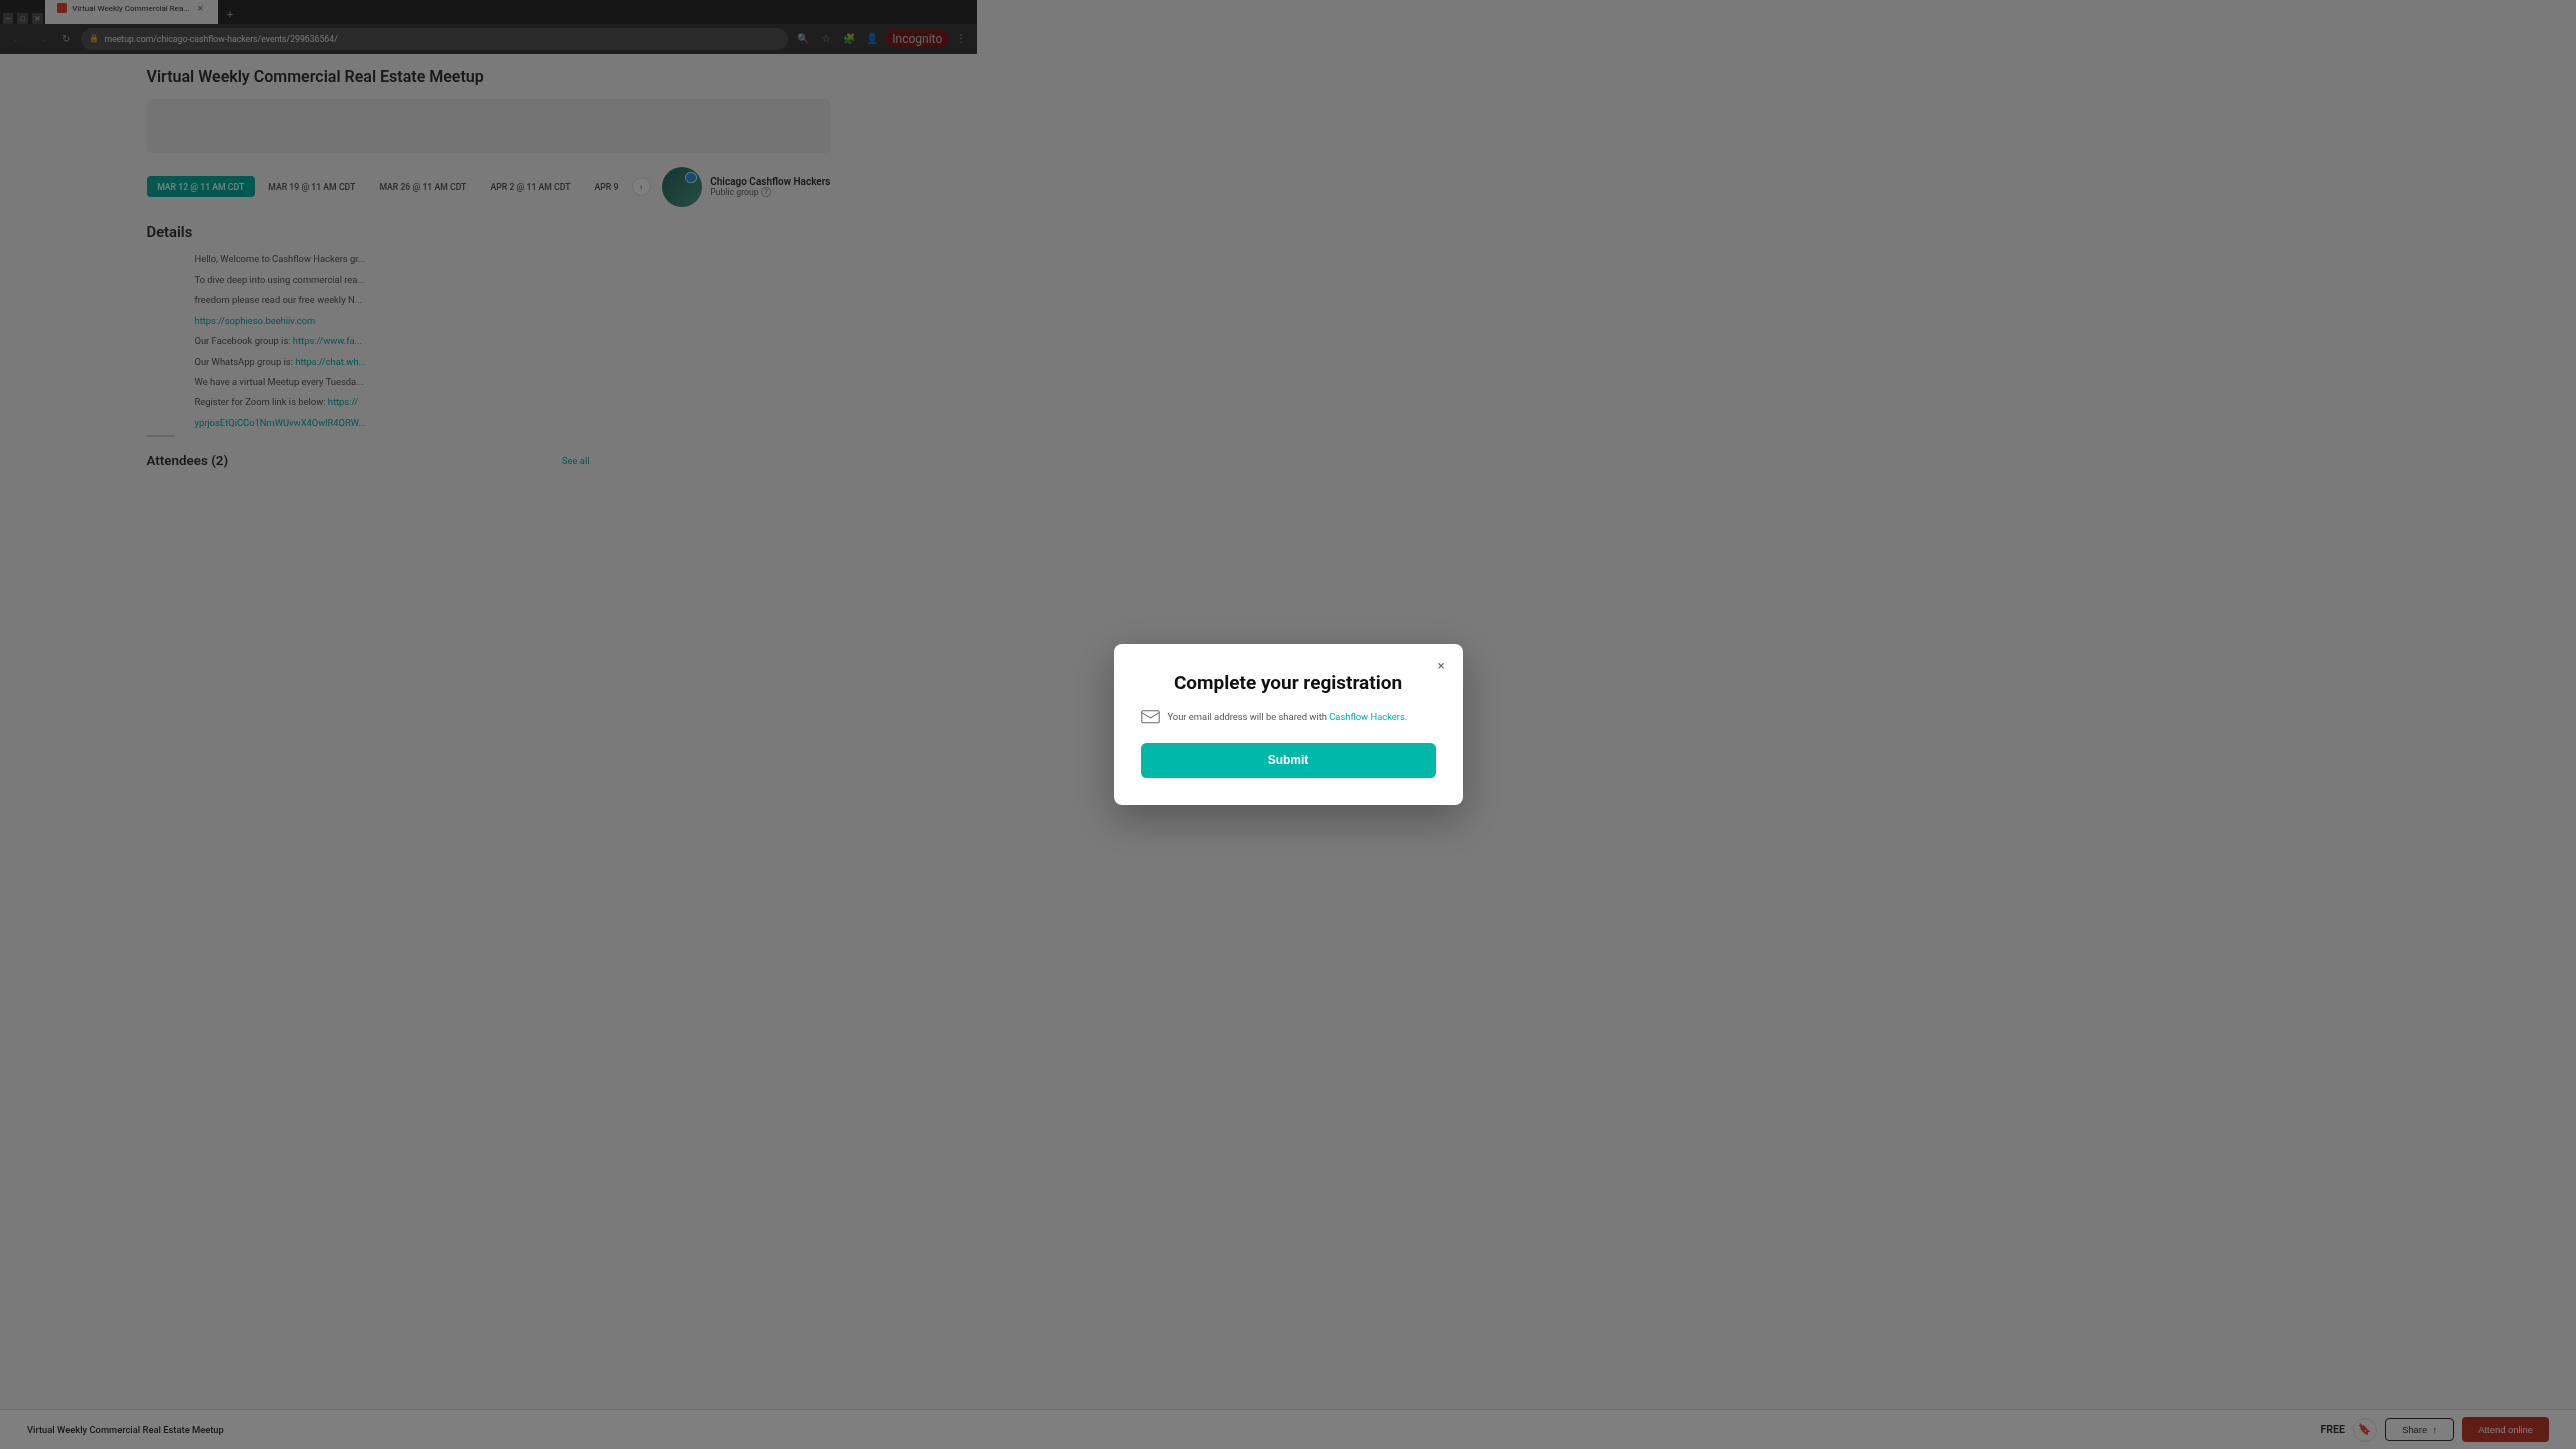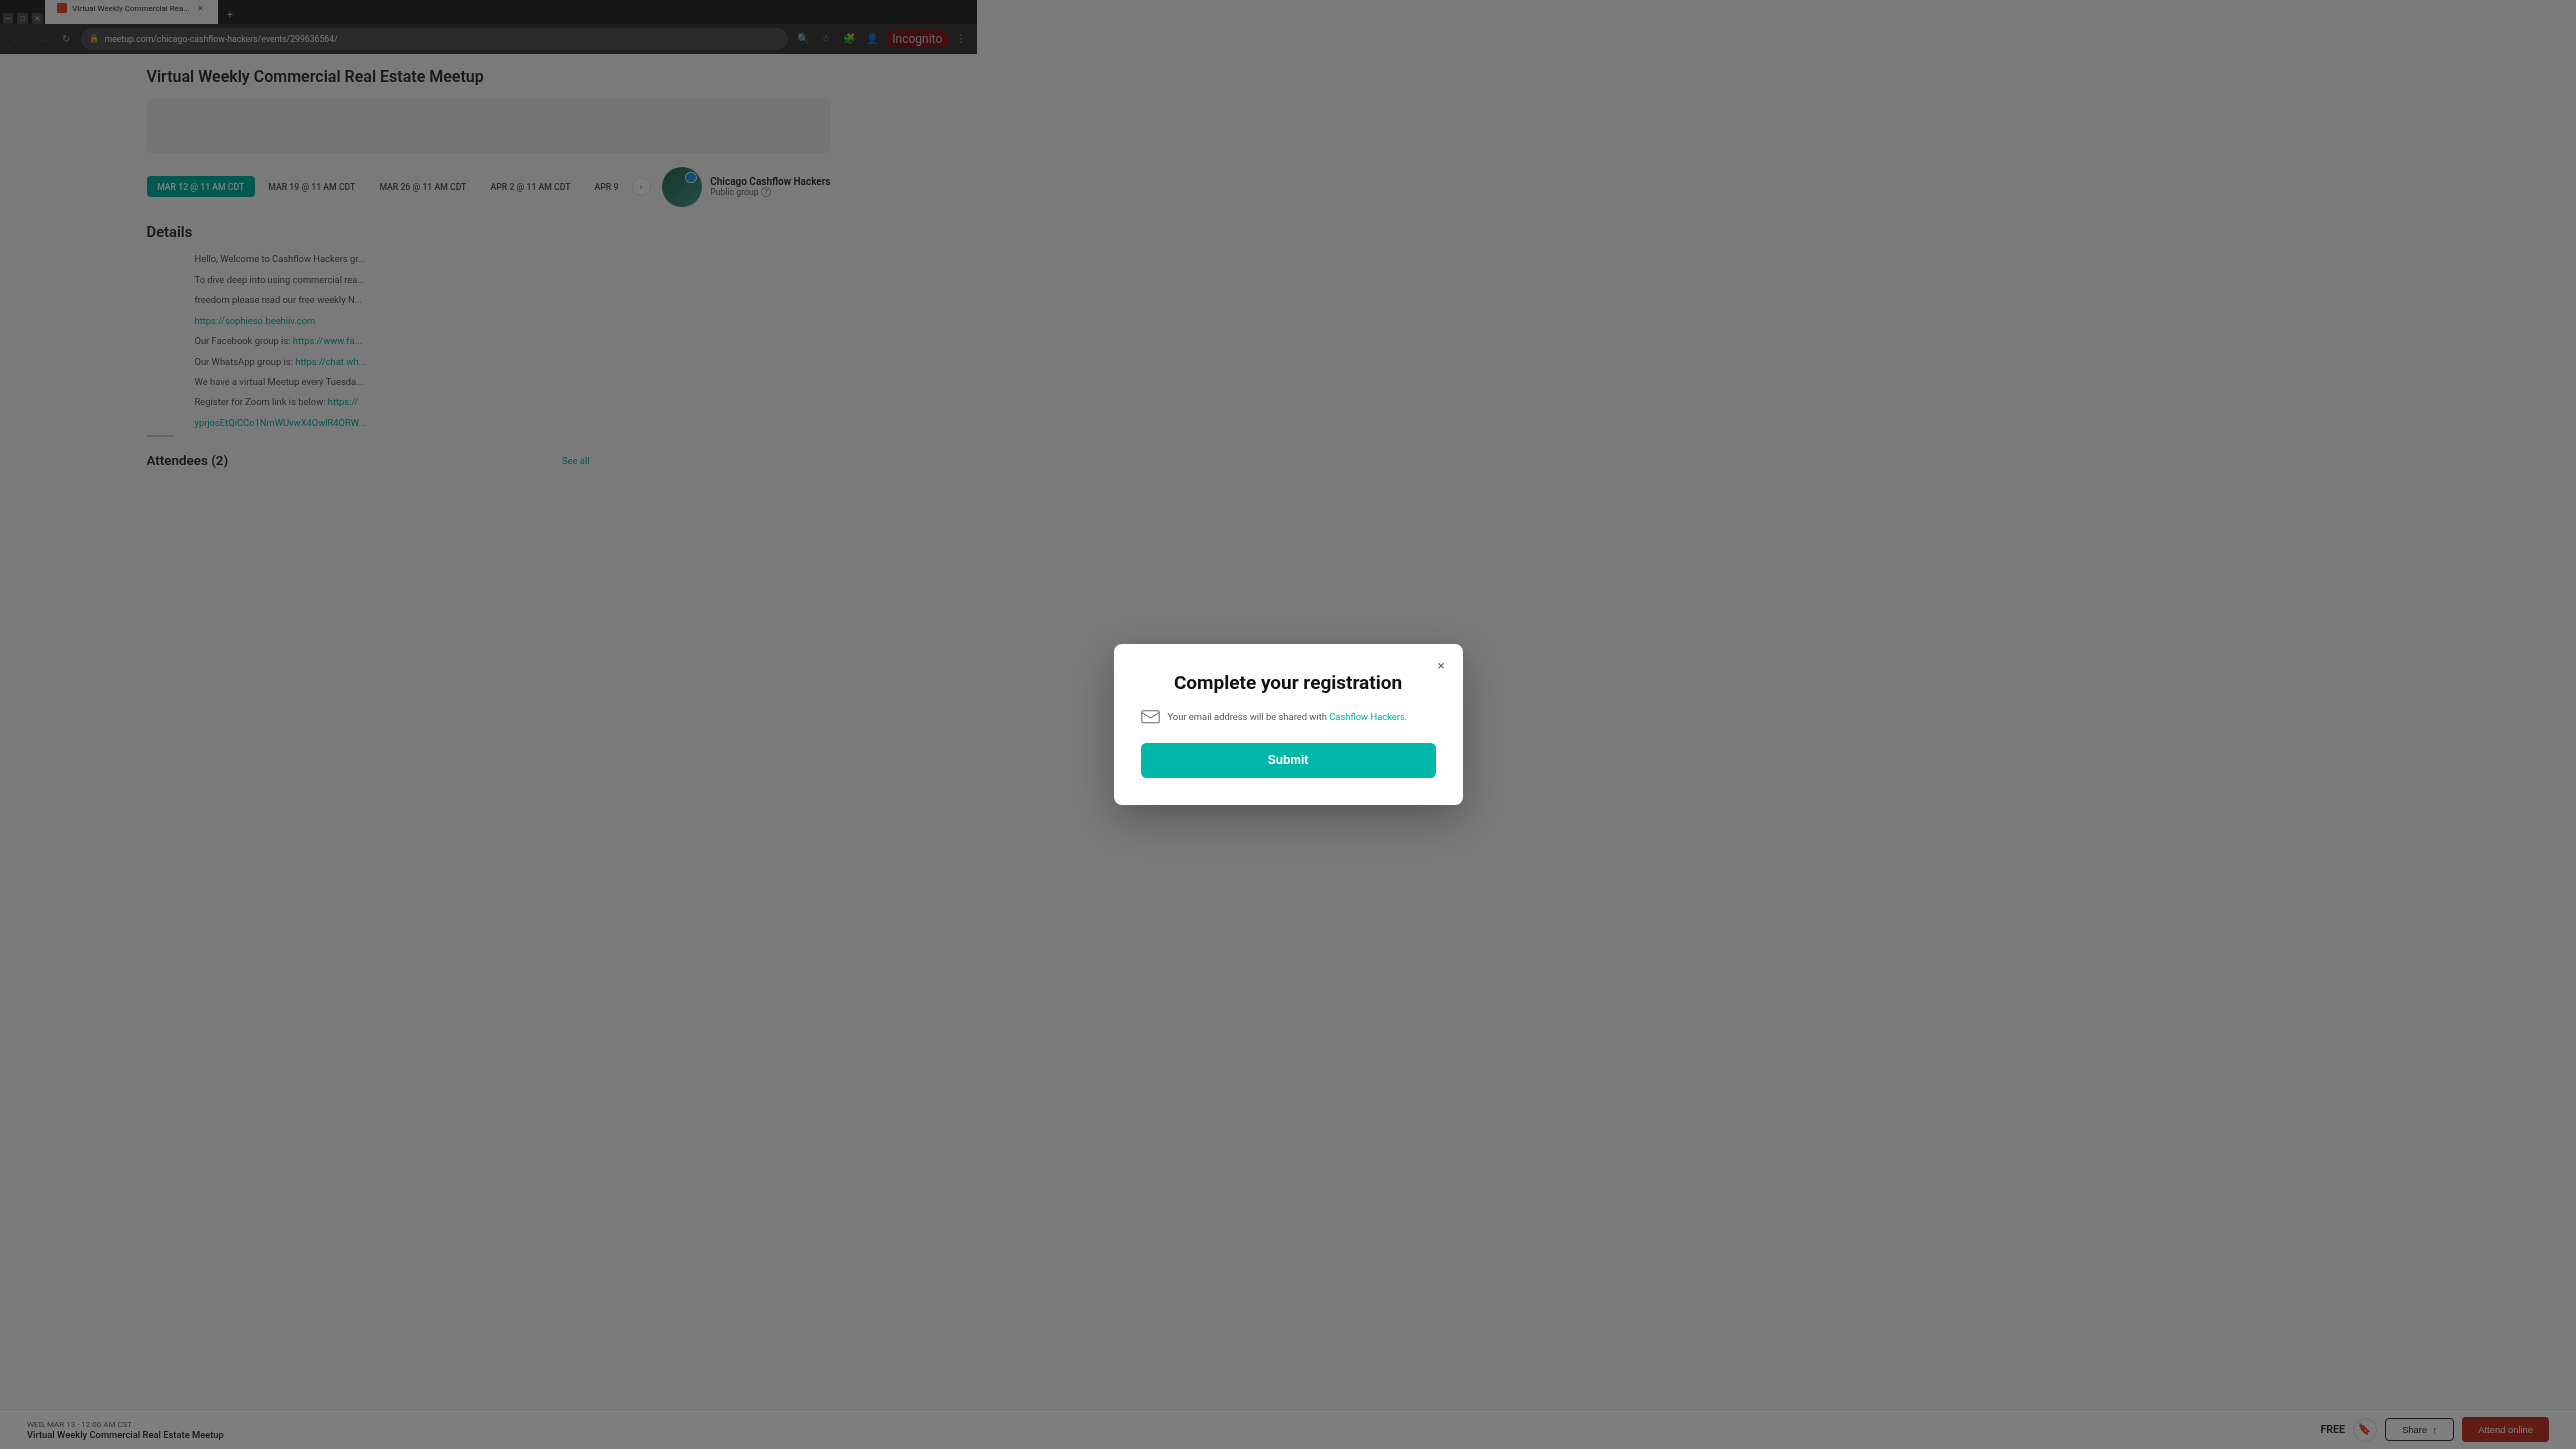--- a/index.html
+++ b/index.html
@@ -619,21 +619,20 @@
           </div>
         </div>
       </div>
 
     </div>
   </div>
 </div>
 
 <div class="bottom-bar">
   <div class="bottom-event-info">
-    <div class="bottom-date">WED, MAR 13 · 12:00 AM CST</div>
     <div class="bottom-title">Virtual Weekly Commercial Real Estate Meetup</div>
   </div>
   <div class="bottom-actions">
     <span class="price-tag">FREE</span>
     <div class="bookmark-btn">🔖</div>
     <button class="share-btn">
       <span>Share</span>
       <span>↑</span>
     </button>
     <button class="attend-btn">Attend online</button>

